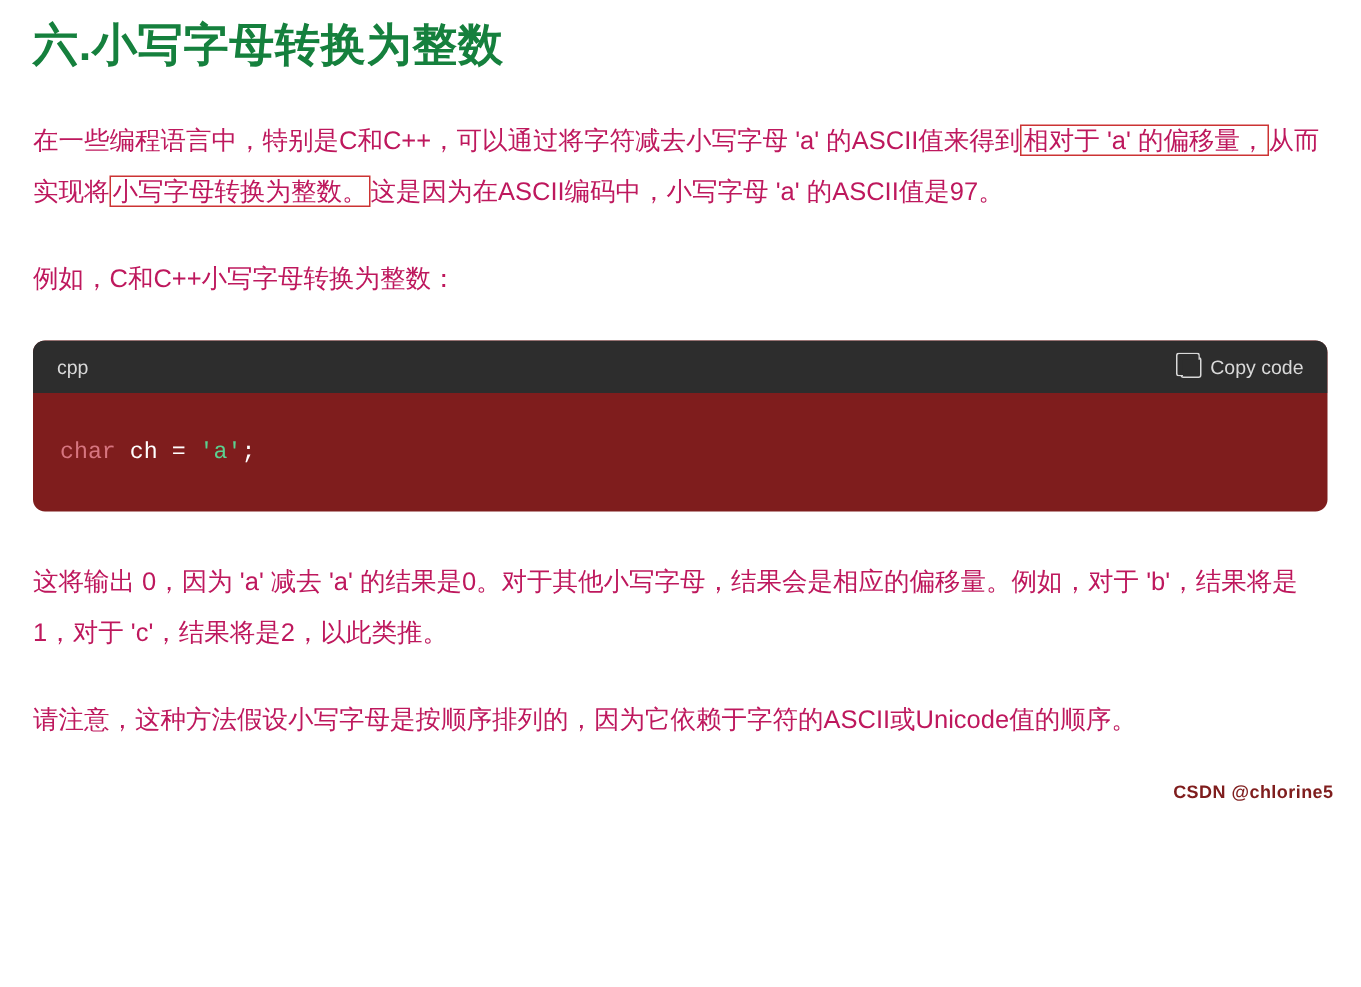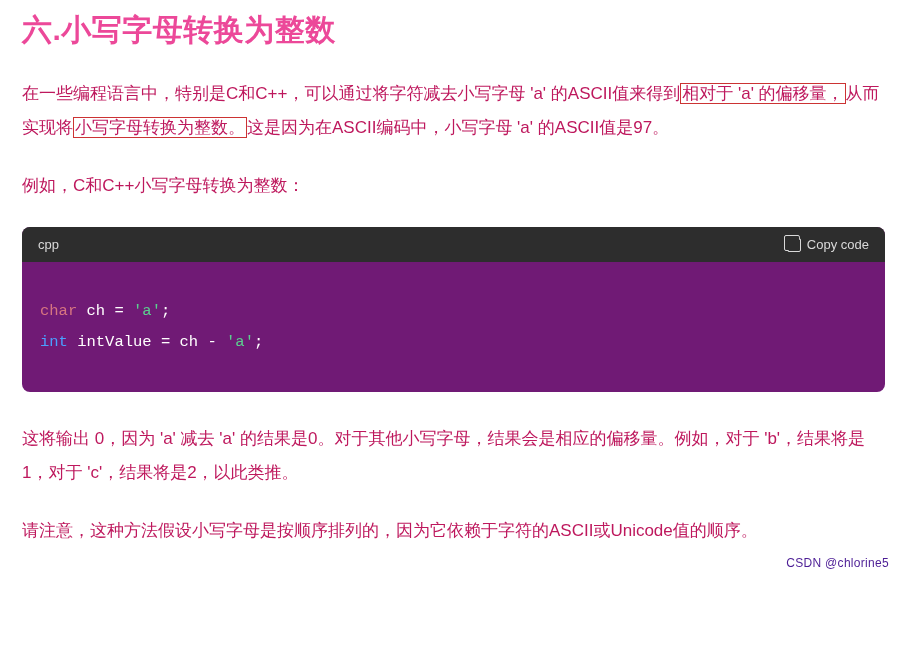--- a/index.html
+++ b/index.html
@@ -7,37 +7,37 @@
     font-family: -apple-system, BlinkMacSystemFont, "Segoe UI", "PingFang SC", "Microsoft YaHei", sans-serif;
     background: #ffffff;
     padding: 10px 22px 20px 22px;
     width: 907px;
     color: #333;
     position: relative;
   }
   h1.title {
     font-size: 30px;
     font-weight: 700;
-    color: #ec4899;
+    color: #15803d;
     margin-bottom: 26px;
     letter-spacing: 0.5px;
   }
   p.para {
     font-size: 17px;
     line-height: 2.0;
     color: #be185d;
     margin-bottom: 24px;
   }
   .highlight {
     border: 1.5px solid #cc3333;
     padding: 0 1px;
     display: inline;
   }
   .code-block {
-    background: #701a75;
+    background: #7f1d1d;
     border-radius: 8px;
     overflow: hidden;
     margin-bottom: 30px;
     margin-top: 4px;
   }
   .code-header {
     background: #2d2d2d;
     color: #d9d9d9;
     display: flex;
     justify-content: space-between;
@@ -65,37 +65,38 @@
     width: 14px;
     height: 14px;
     border: 1.3px solid #d9d9d9;
     border-radius: 2px;
     top: -4px;
     left: -4px;
     background: #2d2d2d;
     clip-path: polygon(0 0, 100% 0, 100% 30%, 30% 30%, 30% 100%, 0 100%);
   }
   .code-body {
-    padding: 34px 18px;
+    padding: 24px 18px;
     font-family: "SFMono-Regular", Consolas, "Liberation Mono", Menlo, monospace;
     font-size: 15.5px;
     line-height: 2.0;
     color: #ffffff;
   }
   .tok-keyword { color: #d77580; }
   .tok-type    { color: #4aa0ff; }
   .tok-string  { color: #5bd08f; }
   .tok-plain   { color: #ffffff; }
   .watermark {
     position: absolute;
     right: 18px;
-    bottom: 22px;
+    bottom: 6px;
     font-size: 12px;
-    color: #4c1d95;
+    color: #7f1d1d;
     letter-spacing: 0.3px;
+    font-weight: bold;
   }
 </style>
 </head>
 <body>
 
 <h1 class="title">六.小写字母转换为整数</h1>
 
 <p class="para">
   <span>在一些编程语言中，特别是C和C++，可以通过将字符减去小写字母 'a' 的ASCII值来得到</span><span class="highlight">相对于 'a' 的偏移量，</span><span>从而实现将</span><span class="highlight">小写字母转换为整数。</span><span>这是因为在ASCII编码中，小写字母 'a' 的ASCII值是97。</span>
 </p>
@@ -105,21 +106,20 @@
 <div class="code-block">
   <div class="code-header">
     <span>cpp</span>
     <span class="copy-btn">
       <span class="copy-icon"></span>
       <span>Copy code</span>
     </span>
   </div>
   <div class="code-body">
     <div><span class="tok-keyword">char</span><span class="tok-plain"> ch = </span><span class="tok-string">'a'</span><span class="tok-plain">;</span></div>
-    <div><span class="tok-type">int</span><span class="tok-plain"> intValue = ch - </span><span class="tok-string">'a'</span><span class="tok-plain">;</span></div>
   </div>
 </div>
 
 <p class="para">这将输出 0，因为 'a' 减去 'a' 的结果是0。对于其他小写字母，结果会是相应的偏移量。例如，对于 'b'，结果将是1，对于 'c'，结果将是2，以此类推。</p>
 
 <p class="para">请注意，这种方法假设小写字母是按顺序排列的，因为它依赖于字符的ASCII或Unicode值的顺序。</p>
 
 <div class="watermark">CSDN @chlorine5</div>
 
 </body></html>

